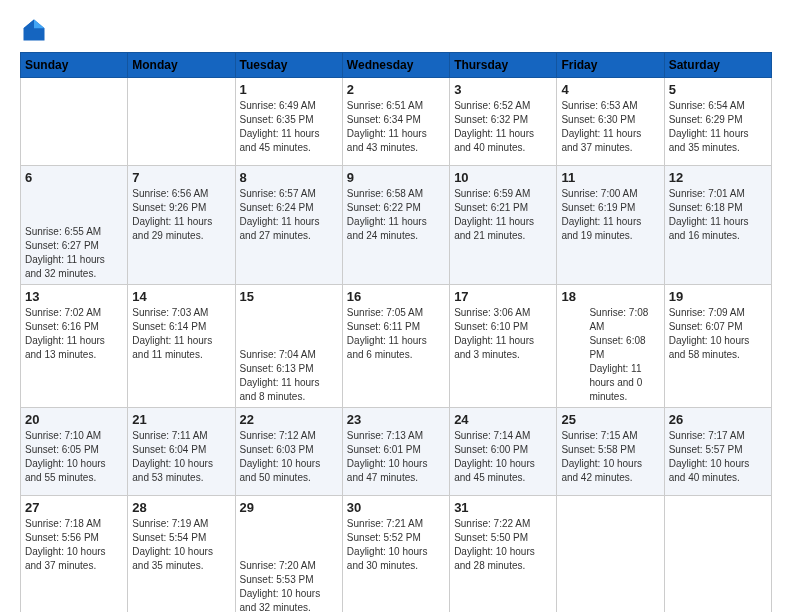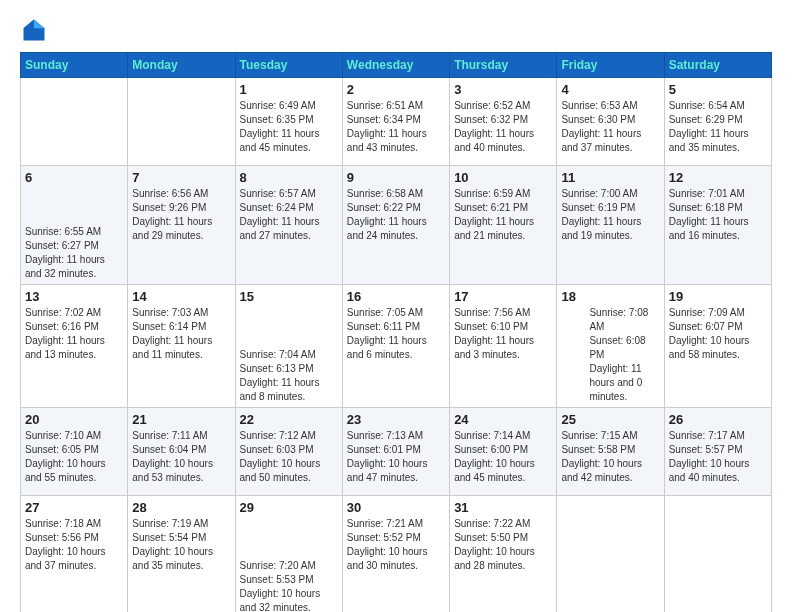--- a/index.html
+++ b/index.html
@@ -55,21 +55,21 @@
     }
     .calendar {
       flex: 1;
       border: 1px solid #ccc;
       border-collapse: collapse;
       width: 100%;
       table-layout: fixed;
     }
     .calendar th {
       background: #1565c0;
-      color: #5eead4;
+      color: #000000;
       font-size: 12px;
       font-weight: bold;
       padding: 5px 4px;
       border: 1px solid #1255a0;
       text-align: left;
     }
     .calendar td {
       border: 1px solid #ccc;
       vertical-align: top;
       padding: 4px 4px 3px 4px;
@@ -232,21 +232,21 @@
 Daylight: 11 hours and 8 minutes.</div>
           </td>
           <td>
             <span class="day-number">16</span>
             <div class="day-info" style="white-space: pre-line;">Sunrise: 7:05 AM
 Sunset: 6:11 PM
 Daylight: 11 hours and 6 minutes.</div>
           </td>
           <td>
             <span class="day-number">17</span>
-            <div class="day-info" style="white-space: pre-line;">Sunrise: 7:56 AM
+            <div class="day-info" style="white-space: pre-line;">Sunrise: 3:06 AM
 Sunset: 6:10 PM
 Daylight: 11 hours and 3 minutes.</div>
           </td>
           <td>
             <span class="day-number">18</span>
             <div class="day-info" style="white-space: pre-line; margin-left: 28px;">Sunrise: 7:08 AM
 Sunset: 6:08 PM
 Daylight: 11 hours and 0 minutes.</div>
           </td>
           <td>

